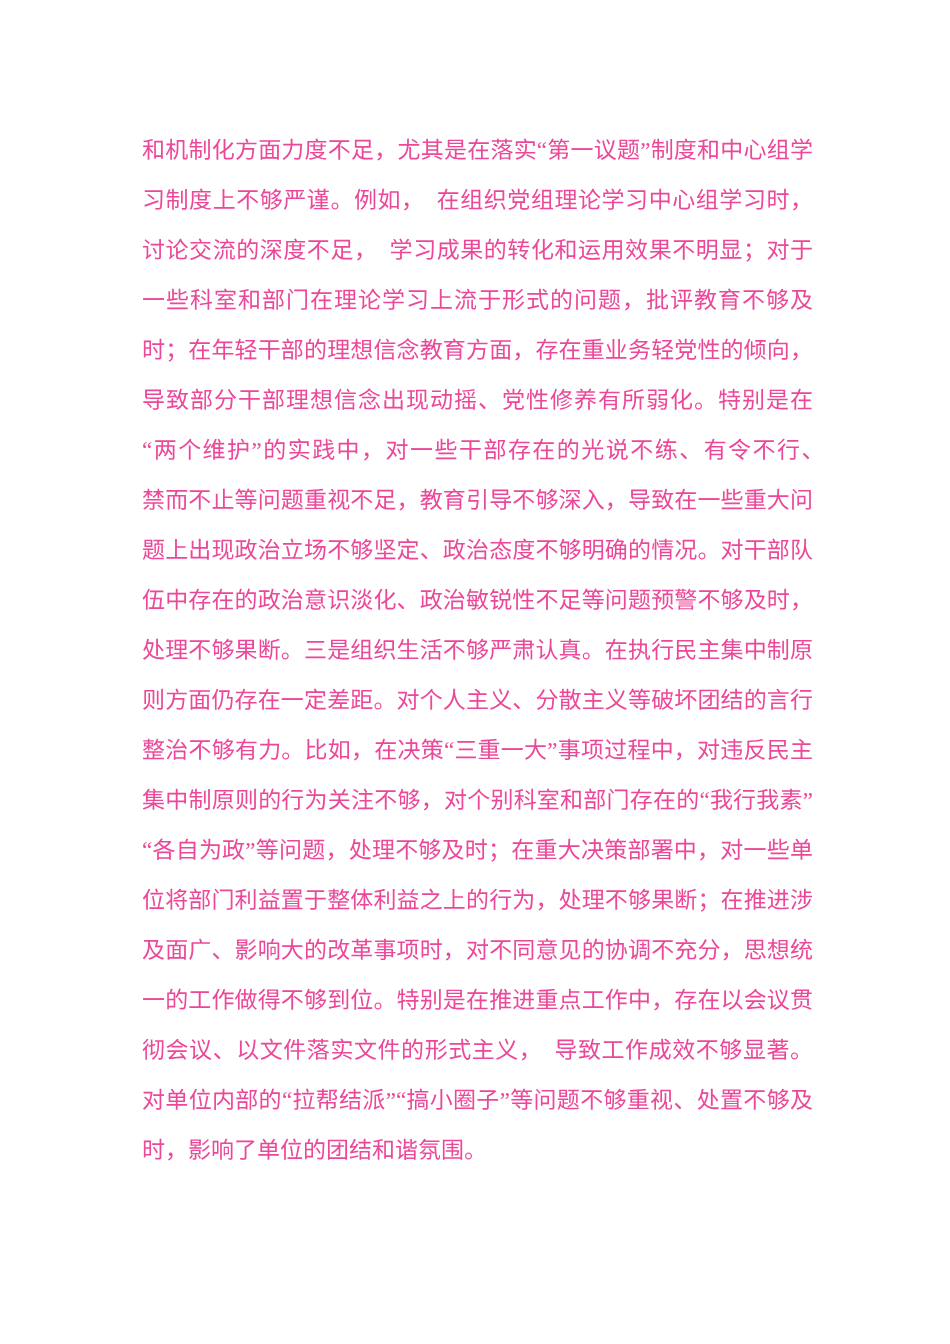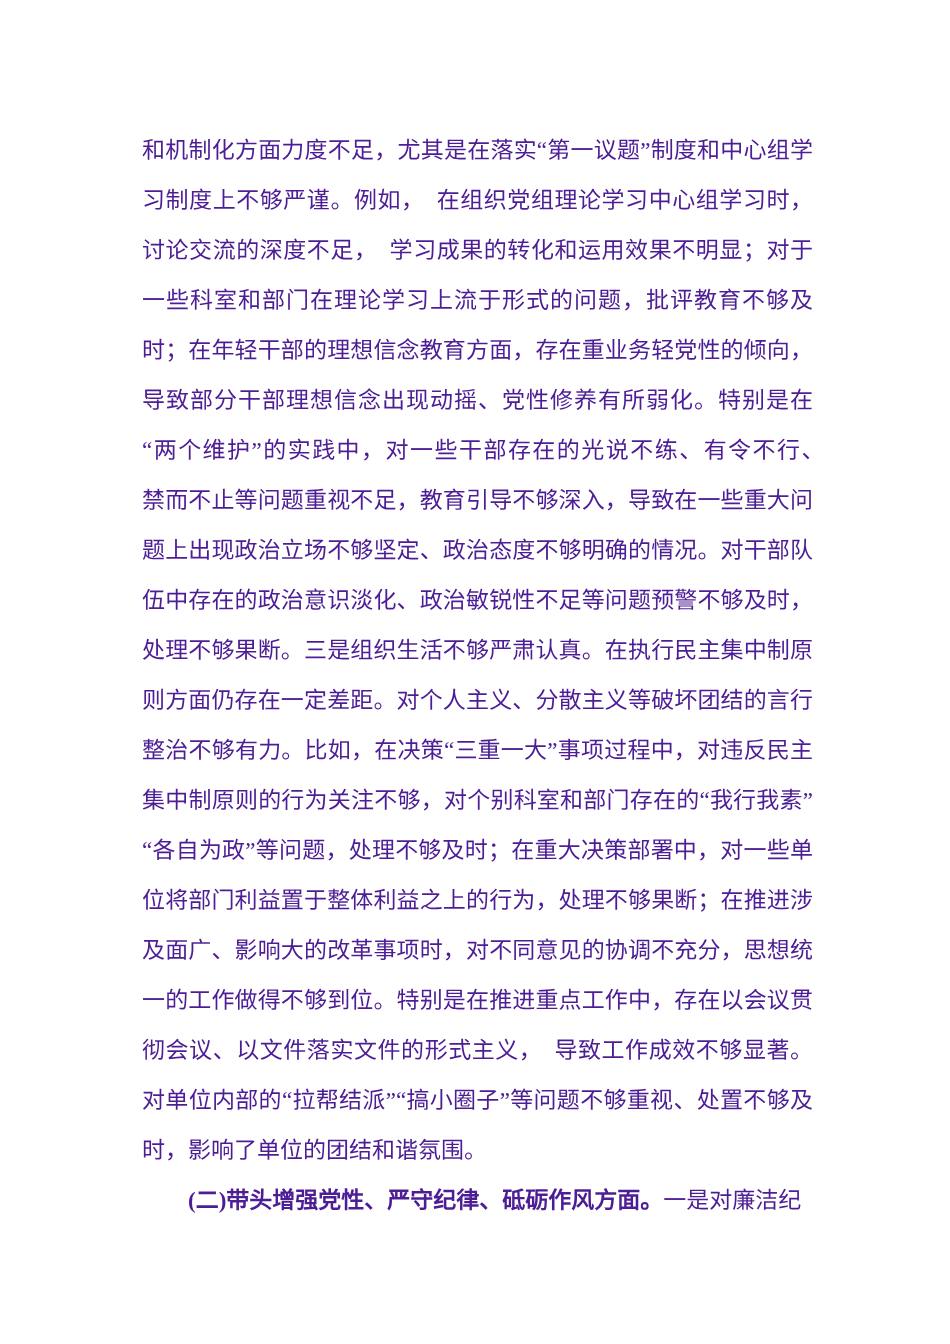--- a/index.html
+++ b/index.html
@@ -16,21 +16,21 @@
     box-sizing: border-box;
   }
   .text-area {
     position: absolute;
     left: 142px;
     top: 126px;
     width: 671px;
     font-family: "Liberation Serif", "DejaVu Serif", serif;
     font-size: 23px;
     line-height: 50px;
-    color: #4c1d95;
+    color: #ec4899;
     text-align: justify;
     text-justify: inter-ideograph;
     word-break: break-all;
     overflow-wrap: break-word;
   }
   .body-para {
     margin: 0;
     padding: 0;
   }
   .body-para.indent {
@@ -39,15 +39,14 @@
   .lead-bold {
     font-weight: bold;
   }
 </style>
 </head>
 <body>
 
 <div class="page">
   <div class="text-area">
     <p class="body-para">和机制化方面力度不足，尤其是在落实“第一议题”制度和中心组学习制度上不够严谨。例如，　在组织党组理论学习中心组学习时，讨论交流的深度不足，　学习成果的转化和运用效果不明显；对于一些科室和部门在理论学习上流于形式的问题，批评教育不够及时；在年轻干部的理想信念教育方面，存在重业务轻党性的倾向，导致部分干部理想信念出现动摇、党性修养有所弱化。特别是在“两个维护”的实践中，对一些干部存在的光说不练、有令不行、　禁而不止等问题重视不足，教育引导不够深入，导致在一些重大问题上出现政治立场不够坚定、政治态度不够明确的情况。对干部队伍中存在的政治意识淡化、政治敏锐性不足等问题预警不够及时，处理不够果断。三是组织生活不够严肃认真。在执行民主集中制原则方面仍存在一定差距。对个人主义、分散主义等破坏团结的言行整治不够有力。比如，在决策“三重一大”事项过程中，对违反民主集中制原则的行为关注不够，对个别科室和部门存在的“我行我素”“各自为政”等问题，处理不够及时；在重大决策部署中，对一些单位将部门利益置于整体利益之上的行为，处理不够果断；在推进涉及面广、影响大的改革事项时，对不同意见的协调不充分，思想统一的工作做得不够到位。特别是在推进重点工作中，存在以会议贯彻会议、以文件落实文件的形式主义，　导致工作成效不够显著。对单位内部的“拉帮结派”“搞小圈子”等问题不够重视、处置不够及时，影响了单位的团结和谐氛围。</p>
-    <p class="body-para indent"><span class="lead-bold">(二)带头增强党性、严守纪律、砥砺作风方面。</span><span>一是对廉洁纪</span></p>
   </div>
 </div>
 
 </body></html>

